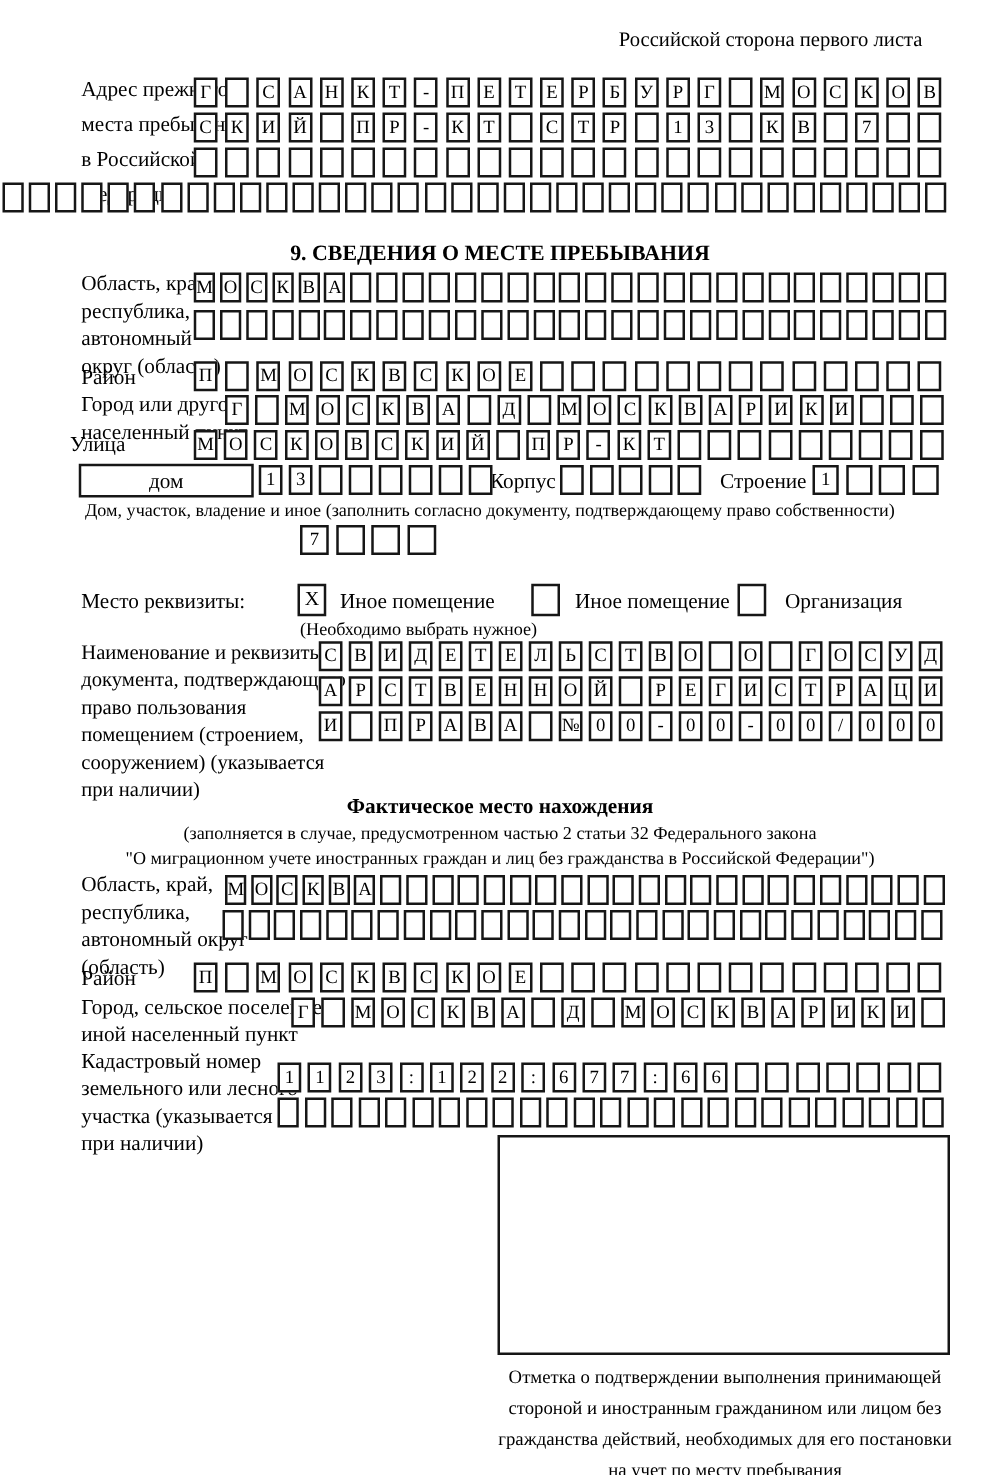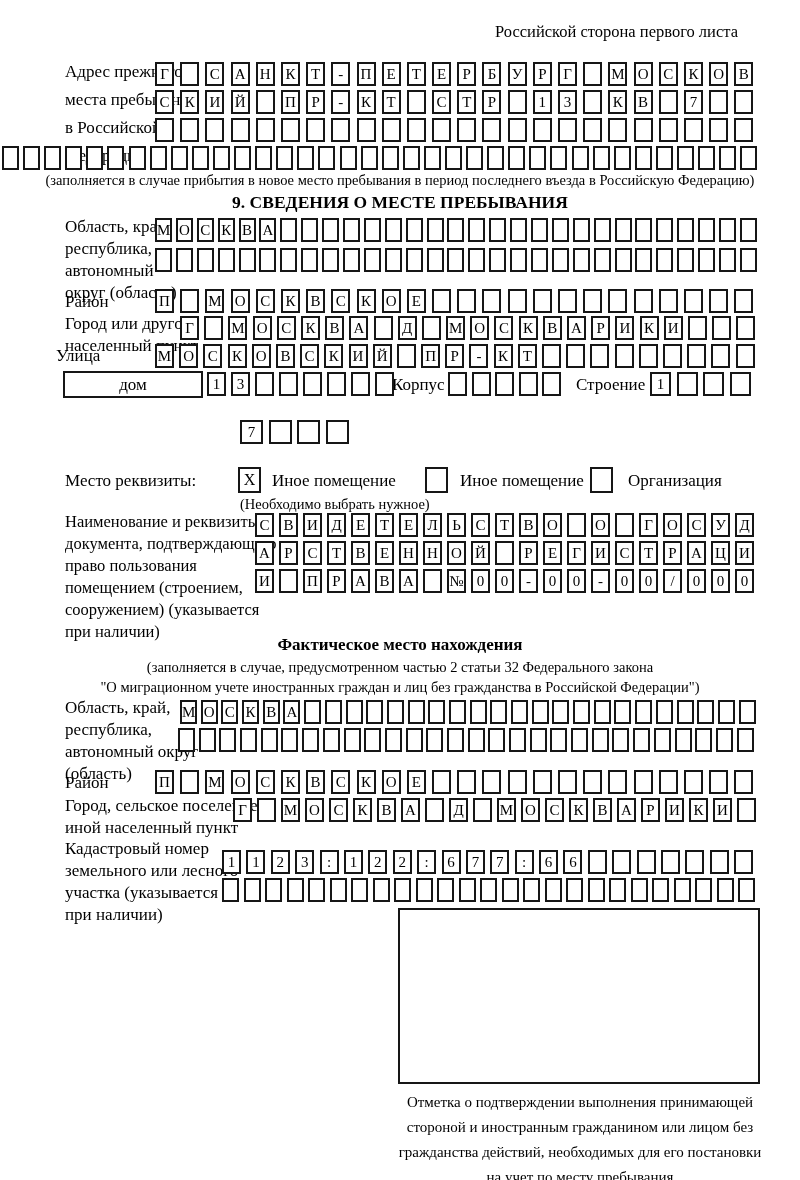--- a/index.html
+++ b/index.html
@@ -26,36 +26,36 @@
 <body>
 
 <div class="page">
 
   <div class="abs" style="right:62px;top:22px;font-size:16.5px;">Российской сторона первого листа</div>
 
   <div class="abs lbl-tall" style="left:65px;top:58px;">Адрес прежнего
 места пребывания
 в Российской
 Федерации</div>
-  <div class="abs note center" style="top:172px;">(заполняется в случае прибытия в новое место пребывания в период последнего въезда в Российскую Федерацию)</div>
 
   <div class="abs title center" style="top:192px;">9. СВЕДЕНИЯ О МЕСТЕ ПРЕБЫВАНИЯ</div>
 
   <div class="abs lbl" style="left:65px;top:216px;">Область, край,
 республика,
 автономный
 округ (область)</div>
   <div class="abs lbl" style="left:65px;top:291px;">Район</div>
   <div class="abs lbl" style="left:65px;top:313px;">Город или другой
 населенный пункт</div>
   <div class="abs lbl" style="left:56px;top:345px;">Улица</div>
 
   <div class="labelbox" style="left:63px;top:371px;width:140px;">дом</div>
   <div class="abs" style="left:392px;top:375px;font-size:17px;">Корпус</div>
   <div class="abs" style="left:576px;top:375px;font-size:17px;">Строение</div>
+  <div class="abs note" style="left:68px;top:401px;">Дом, участок, владение и иное (заполнить согласно документу, подтверждающему право собственности)</div>
 
 
   <div class="abs" style="left:65px;top:471px;font-size:17px;">Место реквизиты:</div>
   <div class="checkbox" style="left:238px;top:467px;">X</div>
   <div class="abs" style="left:272px;top:471px;font-size:17px;">Иное помещение</div>
   <div class="checkbox" style="left:425px;top:467px;"></div>
   <div class="abs" style="left:460px;top:471px;font-size:17px;">Иное помещение</div>
   <div class="checkbox" style="left:590px;top:467px;"></div>
   <div class="abs" style="left:628px;top:471px;font-size:17px;">Организация</div>
   <div class="abs note" style="left:240px;top:496px;">(Необходимо выбрать нужное)</div>

